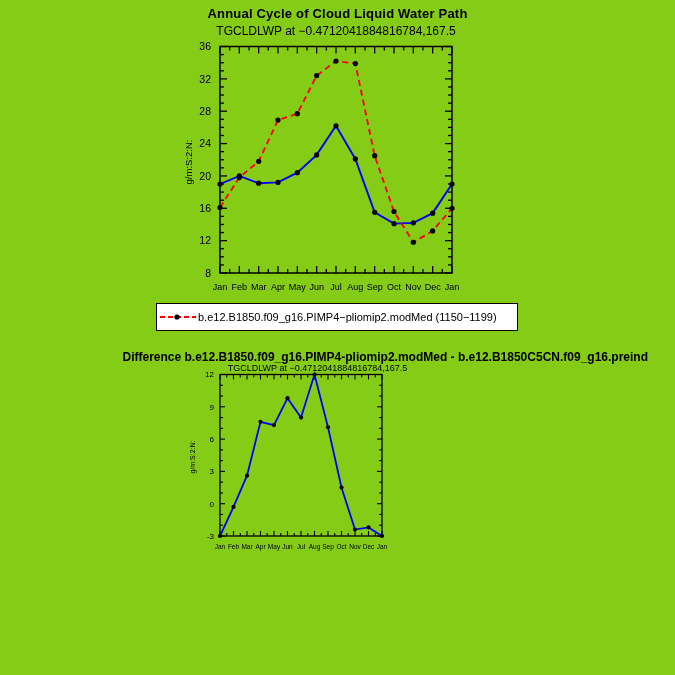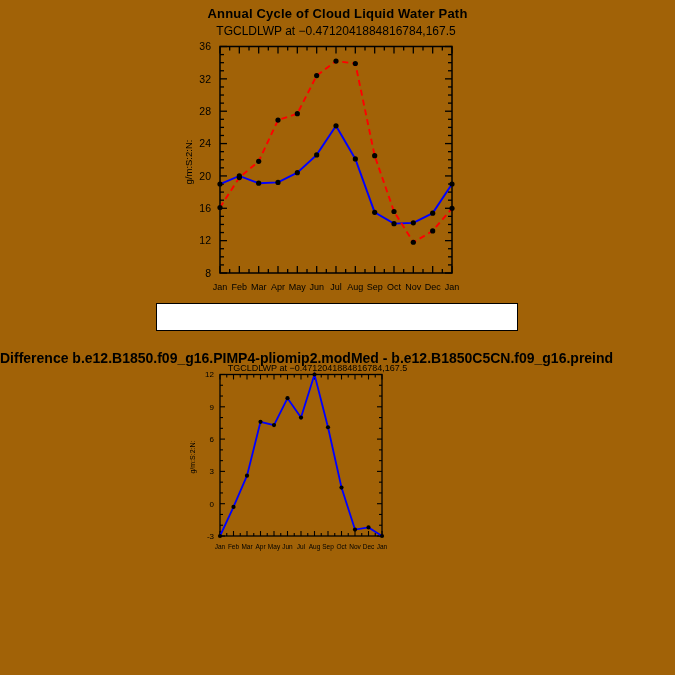--- a/index.html
+++ b/index.html
@@ -1,29 +1,29 @@
 <!DOCTYPE html>
 <html><head>
 <meta charset="utf-8">
 <style>
   html,body{margin:0;padding:0;background:#ffffff;}
   body{width:675px;height:675px;font-family:"Liberation Sans",sans-serif;color:#000;}
-  .page{position:relative;width:675px;height:675px;background:#a16207;overflow:hidden;}
+  .page{position:relative;width:675px;height:675px;background:#84cc16;overflow:hidden;}
   #charts{position:absolute;left:0;top:0;}
   svg text{font-family:"Liberation Sans",sans-serif;fill:#000000;}
   .title-top{position:absolute;top:6px;left:0;width:675px;text-align:center;
              font-size:13px;font-weight:bold;letter-spacing:0.2px;}
   .subtitle-top{position:absolute;top:24px;left:0;width:672px;text-align:center;font-size:12px;}
   .legend{position:absolute;left:156px;top:303px;width:362px;height:28px;border:1.6px solid #000;
           background:#fff;display:flex;flex-direction:column;justify-content:space-evenly;box-sizing:border-box;}
   .legend-row{display:flex;align-items:center;height:13px;padding-left:2px;}
   .legend-sample{flex:0 0 auto;display:block;}
   .legend-label{font-size:11px;white-space:nowrap;line-height:13px;}
-  .title-bottom{position:absolute;top:350px;left:0;width:648px;text-align:left;
-                font-size:14px;font-weight:bold;}
+  .title-bottom{position:absolute;top:350px;left:0;width:648px;text-align:right;
+                font-size:12px;font-weight:bold;}
   .subtitle-bottom{position:absolute;top:363px;left:0;width:635px;text-align:center;font-size:9px;}
 </style>
 </head>
 <body>
 
 <div class="page">
 
   <div class="title-top">Annual Cycle of Cloud Liquid Water Path</div>
   <div class="subtitle-top">TGCLDLWP at −0.4712041884816784,167.5</div>
 
@@ -304,18 +304,25 @@
         <circle cx="314.5" cy="374.5" r="2.1" fill="#000000"></circle>
         <circle cx="328" cy="427.25666666666666" r="2.1" fill="#000000"></circle>
         <circle cx="341.5" cy="487.55" r="2.1" fill="#000000"></circle>
         <circle cx="355" cy="529.54" r="2.1" fill="#000000"></circle>
         <circle cx="368.5" cy="527.3866666666667" r="2.1" fill="#000000"></circle>
         <circle cx="382" cy="536" r="2.1" fill="#000000"></circle>
       </g>
     </svg>
 
   <div class="legend">
+    <div class="legend-row">
+      <svg class="legend-sample" width="39" height="12">
+        <line id="sample-line-1" x1="1" y1="6" x2="37" y2="6" stroke-width="2" stroke="#ff0000" stroke-dasharray="5,3"></line>
+        <circle id="sample-dot-1" cx="18" cy="6" r="2.6" fill="#000000"></circle>
+      </svg>
+      <span class="legend-label">b.e12.B1850.f09_g16.PIMP4−pliomip2.modMed (1150−1199)</span>
+    </div>
   </div>
 
   <div class="title-bottom">Difference b.e12.B1850.f09_g16.PIMP4-pliomip2.modMed - b.e12.B1850C5CN.f09_g16.preind</div>
   <div class="subtitle-bottom">TGCLDLWP at −0.4712041884816784,167.5</div>
 
 </div>
 
 </body></html>

